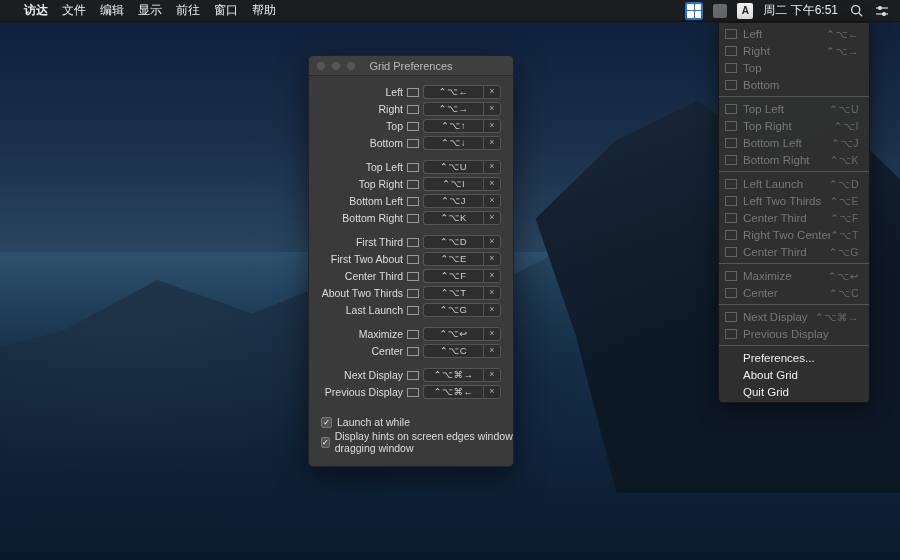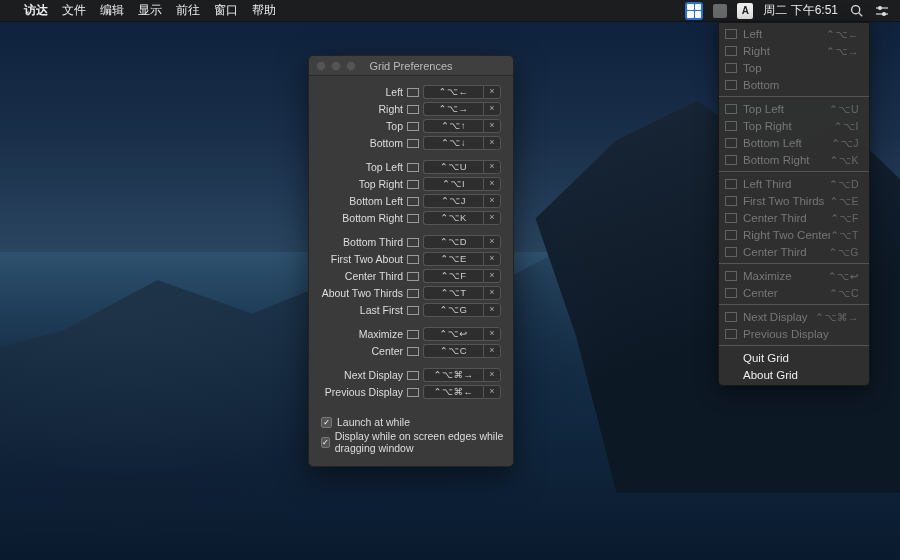--- a/index.html
+++ b/index.html
@@ -164,26 +164,26 @@
       <span class="dd-shortcut">⌃⌥J</span>
     </div>
     <div class="dd-item disabled">
       <span class="dd-icon"></span>
       <span class="dd-label">Bottom Right</span>
       <span class="dd-shortcut">⌃⌥K</span>
     </div>
     <div class="dd-sep"></div>
     <div class="dd-item disabled">
       <span class="dd-icon"></span>
-      <span class="dd-label">Left Third</span>
+      <span class="dd-label">Left Launch</span>
       <span class="dd-shortcut">⌃⌥D</span>
     </div>
     <div class="dd-item disabled">
       <span class="dd-icon"></span>
-      <span class="dd-label">First Two Thirds</span>
+      <span class="dd-label">Left Two Thirds</span>
       <span class="dd-shortcut">⌃⌥E</span>
     </div>
     <div class="dd-item disabled">
       <span class="dd-icon"></span>
       <span class="dd-label">Center Third</span>
       <span class="dd-shortcut">⌃⌥F</span>
     </div>
     <div class="dd-item disabled">
       <span class="dd-icon"></span>
       <span class="dd-label">Right Two Center</span>
@@ -211,25 +211,29 @@
       <span class="dd-label">Next Display</span>
       <span class="dd-shortcut">⌃⌥⌘→</span>
     </div>
     <div class="dd-item disabled">
       <span class="dd-icon"></span>
       <span class="dd-label">Previous Display</span>
     </div>
     <div class="dd-sep"></div>
     <div class="dd-item">
       <span style="width: 18px;"></span>
-      <span class="dd-label">Quit Grid</span>
+      <span class="dd-label">Preferences...</span>
     </div>
     <div class="dd-item">
       <span style="width: 18px;"></span>
       <span class="dd-label">About Grid</span>
+    </div>
+    <div class="dd-item">
+      <span style="width: 18px;"></span>
+      <span class="dd-label">Quit Grid</span>
     </div>
   </div>
 
 <div class="prefwin">
   <div class="titlebar">
     <div class="traffic">
       <div class="tl"></div>
       <div class="tl"></div>
       <div class="tl"></div>
     </div>
@@ -299,21 +303,21 @@
           <span class="row-label">Bottom Right</span>
           <span class="row-icon"></span>
           <span class="shortcut-field">
             <span class="sc-box">⌃⌥K</span>
             <span class="sc-clear">×</span>
           </span>
         </div>
       </div>
       <div class="group">
         <div class="row">
-          <span class="row-label">Bottom Third</span>
+          <span class="row-label">First Third</span>
           <span class="row-icon"></span>
           <span class="shortcut-field">
             <span class="sc-box">⌃⌥D</span>
             <span class="sc-clear">×</span>
           </span>
         </div>
         <div class="row">
           <span class="row-label">First Two About</span>
           <span class="row-icon"></span>
           <span class="shortcut-field">
@@ -331,21 +335,21 @@
         </div>
         <div class="row">
           <span class="row-label">About Two Thirds</span>
           <span class="row-icon"></span>
           <span class="shortcut-field">
             <span class="sc-box">⌃⌥T</span>
             <span class="sc-clear">×</span>
           </span>
         </div>
         <div class="row">
-          <span class="row-label">Last First</span>
+          <span class="row-label">Last Launch</span>
           <span class="row-icon"></span>
           <span class="shortcut-field">
             <span class="sc-box">⌃⌥G</span>
             <span class="sc-clear">×</span>
           </span>
         </div>
       </div>
       <div class="group">
         <div class="row">
           <span class="row-label">Maximize</span>
@@ -383,16 +387,16 @@
         </div>
       </div>
     </div>
   <div class="checks" id="checks">
       <div class="chk">
         <span class="chk-box">✓</span>
         <span>Launch at while</span>
       </div>
       <div class="chk">
         <span class="chk-box">✓</span>
-        <span>Display while on screen edges while dragging window</span>
+        <span>Display hints on screen edges window dragging window</span>
       </div>
     </div>
 </div>
 
 </body></html>

